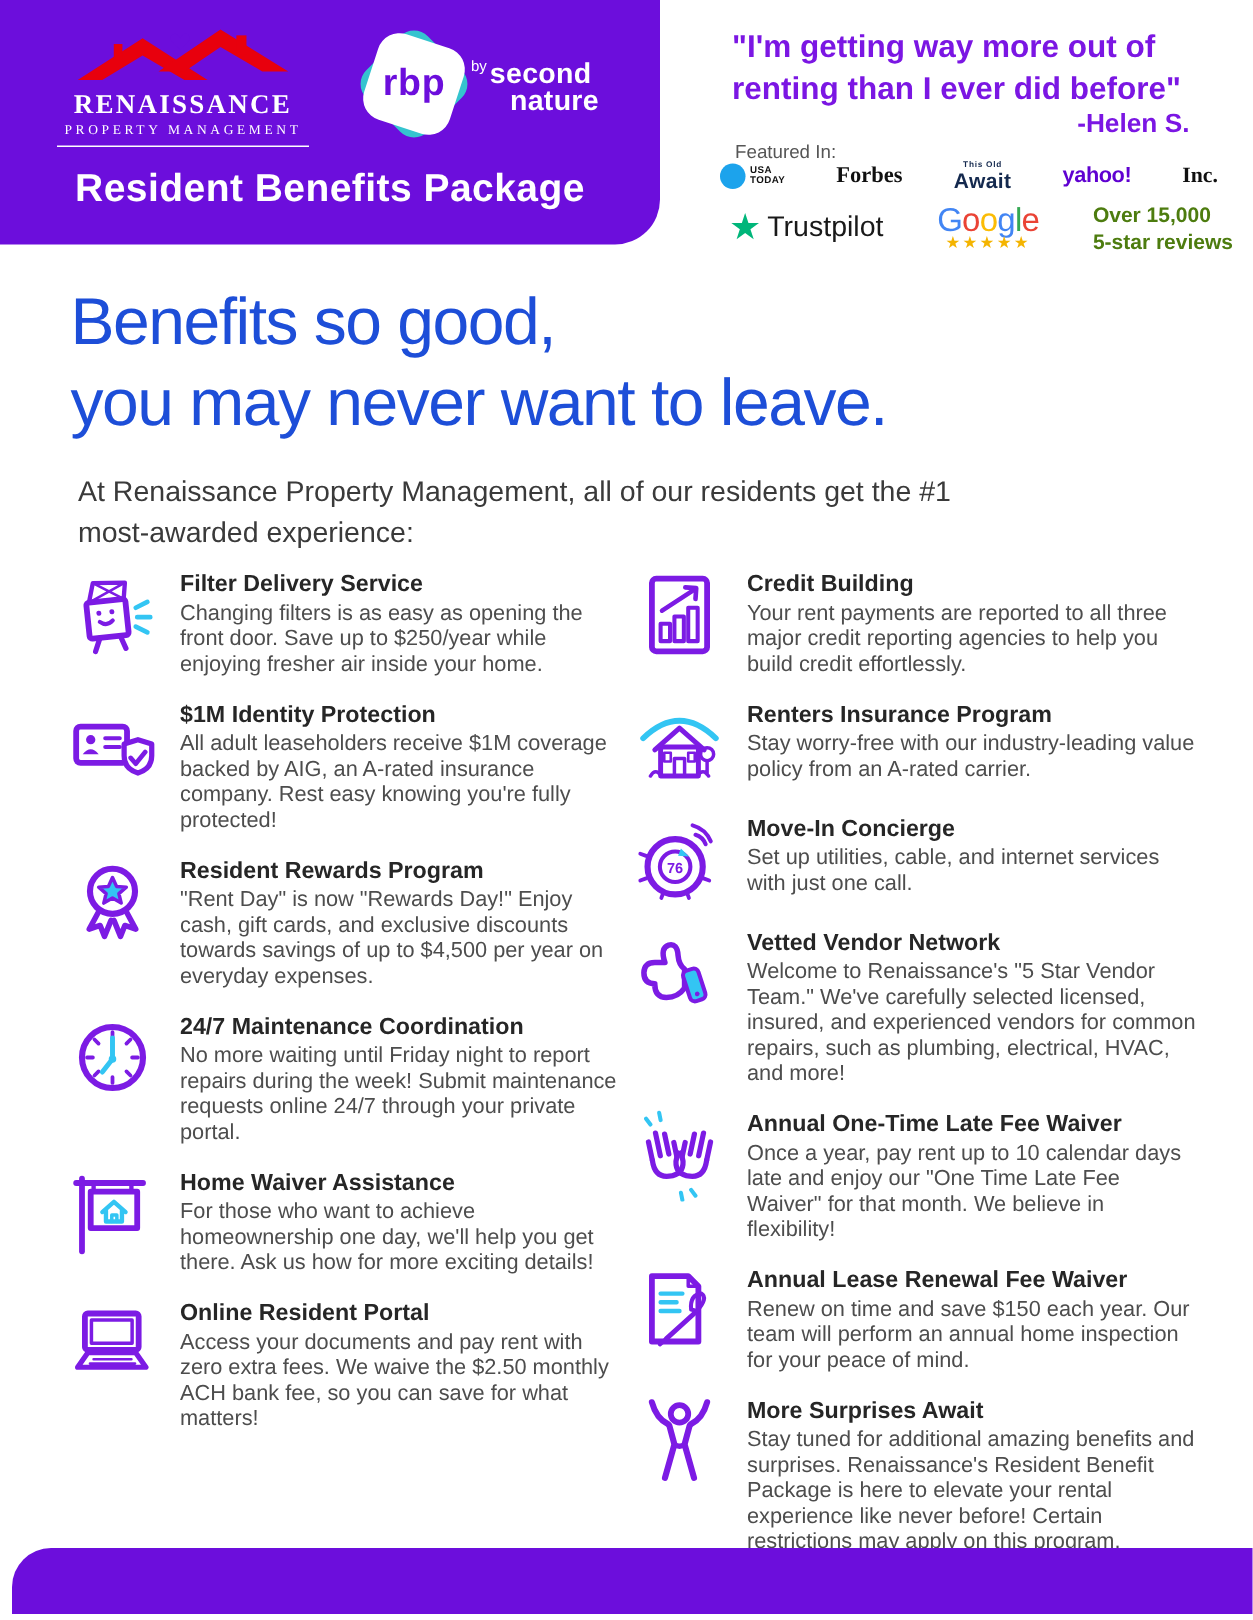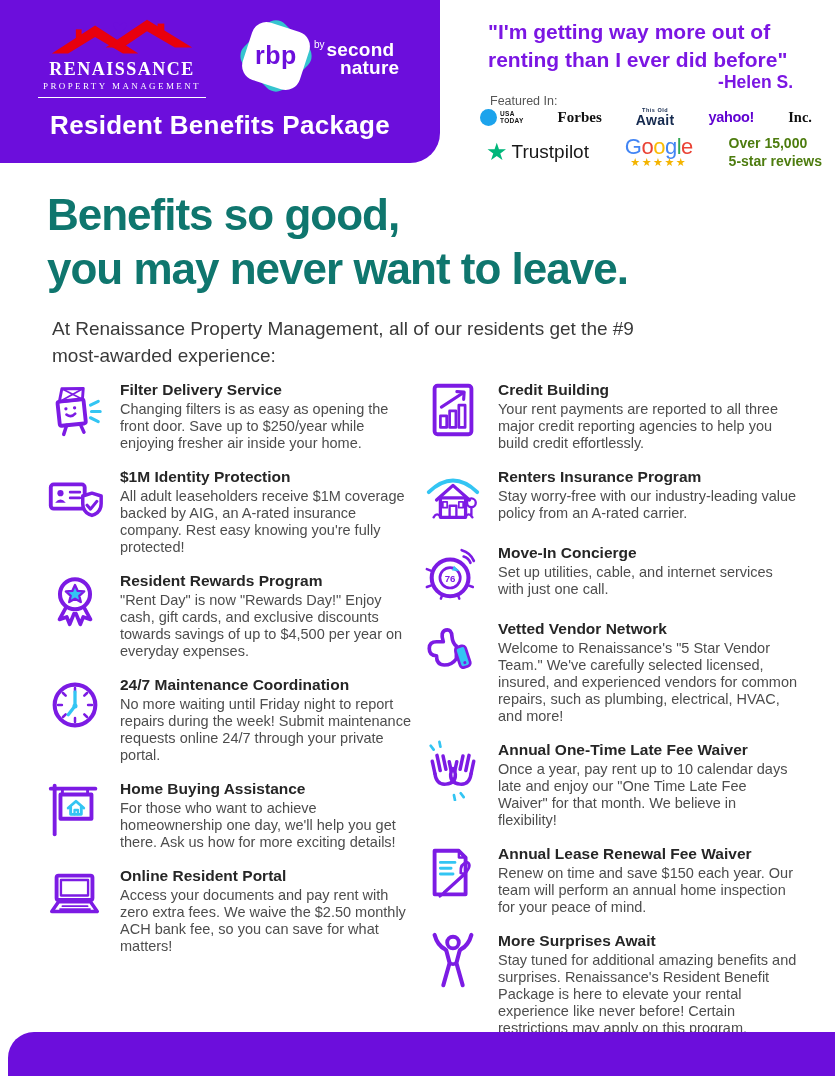--- a/index.html
+++ b/index.html
@@ -75,21 +75,21 @@
   .tp-star { color:#00B67A; font-size:24px; line-height:22px; }
   .google { text-align:center; line-height:20px; }
   .google-word { font-size:22px; letter-spacing:-0.5px; }
   .g-blue { color:#4285F4; } .g-red { color:#EA4335; } .g-yellow { color:#FBBC05; } .g-green { color:#34A853; }
   .google-stars { font-size:11px; color:#F4B400; letter-spacing:1.5px; line-height:10px; }
   .review-count { font-weight:bold; font-size:14px; line-height:18px; color:#4d7c0f; }
 
   
   .headline {
     position:absolute; left:47px; top:188px;
-    font-size:44px; line-height:54px; font-weight:bold; color:#0f766e; letter-spacing:-1px;
+    font-size:44px; line-height:54px; font-weight:normal; color:#1d4ed8; letter-spacing:-1px;
   }
   .intro {
     position:absolute; left:52px; top:315px; width:700px;
     font-size:19px; line-height:27px; color:#3A3A3A;
   }
 
   
   .col-left  { position:absolute; left:44px;  top:379px; width:370px; }
   .col-right { position:absolute; left:422px; top:379px; width:392px; }
   .benefit { display:flex; gap:8px; margin-bottom:14px; }
@@ -173,21 +173,21 @@
     <div>Over 15,000</div>
     <div>5-star reviews</div>
   </div>
 </div>
 
 <div class="headline">
   <div>Benefits so good,</div>
   <div>you may never want to leave.</div>
 </div>
 <div class="intro">
-  <div>At Renaissance Property Management, all of our residents get the #9</div>
+  <div>At Renaissance Property Management, all of our residents get the #1</div>
   <div>most-awarded experience:</div>
 </div>
 
 <div class="col-left">
 
   <div class="benefit">
     <div class="benefit-icon">
       <svg viewBox="0 0 64 64" fill="none" stroke="#7C1BE4" stroke-linecap="round" stroke-linejoin="round">
         <g transform="rotate(-6 30 34)">
           <rect x="15" y="22" width="27" height="25" rx="2" stroke-width="4"></rect>
@@ -260,21 +260,21 @@
         <path d="M11 8 V58" stroke-width="4"></path>
         <path d="M7 11 H53" stroke-width="4"></path>
         <path d="M19 11 v6 M45 11 v6" stroke-width="3"></path>
         <rect x="17" y="17" width="32" height="25" stroke-width="4"></rect>
         <path d="M25 31 l8 -7 8 7" stroke="#33C5F3" stroke-width="3"></path>
         <path d="M27.5 30 v7.5 h11 V30" stroke="#33C5F3" stroke-width="3"></path>
         <path d="M31.5 37.5 v-4.5 h3.5 v4.5" stroke="#33C5F3" stroke-width="2.4"></path>
       </svg>
     </div>
     <div class="benefit-text">
-      <div class="benefit-title">Home Buying Assistance</div>
+      <div class="benefit-title">Home Waiver Assistance</div>
       <div class="benefit-desc">For those who want to achieve homeownership one day, we'll help you get there. Ask us how for more exciting details!</div>
     </div>
   </div>
 
   <div class="benefit">
     <div class="benefit-icon">
       <svg viewBox="0 0 64 64" fill="none" stroke="#7C1BE4" stroke-linecap="round" stroke-linejoin="round">
         <rect x="13" y="11" width="37" height="25" rx="2" stroke-width="4"></rect>
         <rect x="17.5" y="15.5" width="28" height="16" stroke-width="2.4"></rect>
         <path d="M8 48 L15 38 H48 L55 48 z" stroke-width="3.6"></path>

